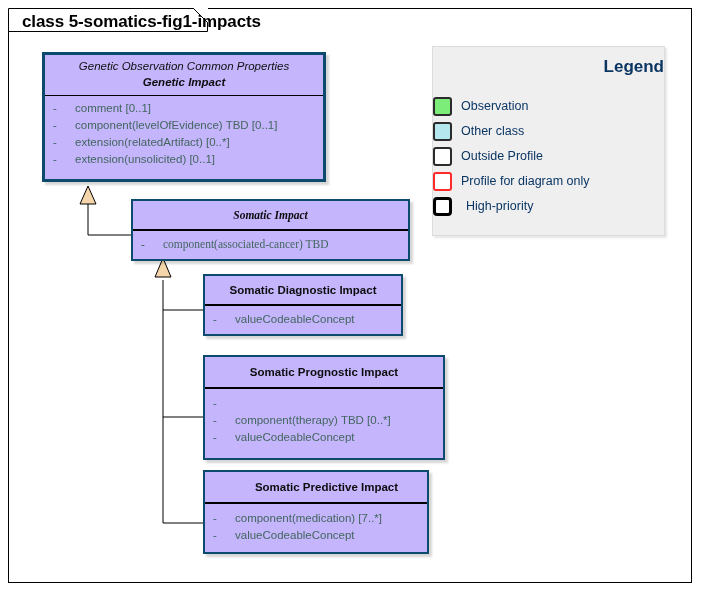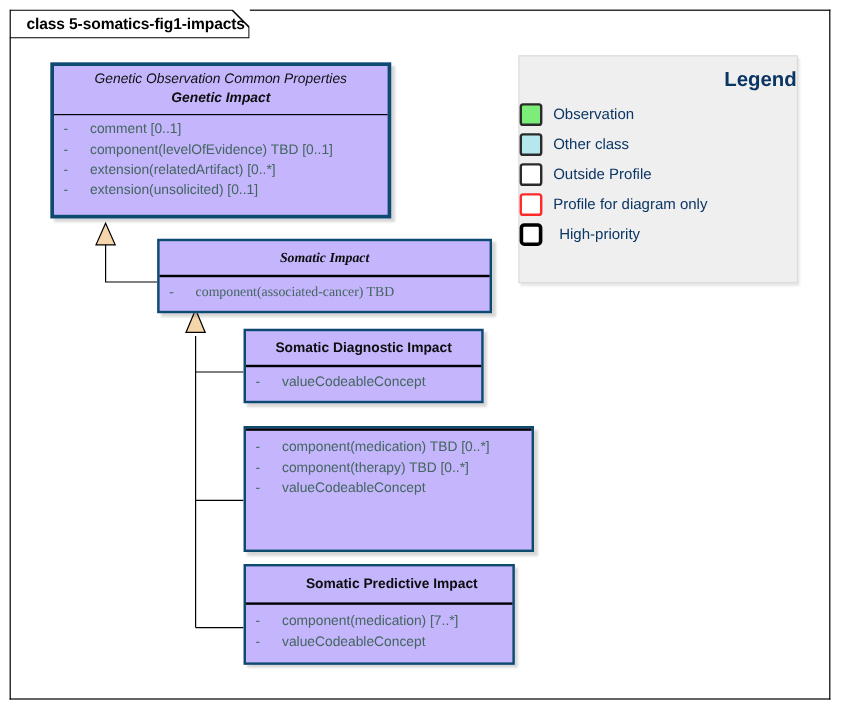--- a/index.html
+++ b/index.html
@@ -34,21 +34,21 @@
     width: 200px;
     height: 23px;
     box-sizing: border-box;
     background: #ffffff;
   }
   .frame-tab-svg { position: absolute; left: 0; top: 0; }
   .frame-tab-label {
     position: absolute;
     left: 14px;
     top: 4px;
-    font-size: 13px;
+    font-size: 17px;
     font-weight: bold;
     color: #000000;
     white-space: nowrap;
     letter-spacing: -0.1px;
   }
   .frame-top-right {
     position: absolute;
     left: 208px;
     top: 8px;
     width: 484px;
@@ -133,21 +133,21 @@
   }
   .legend-title {
     text-align: right;
     font-size: 17px;
     font-weight: bold;
     color: #0b3663;
     margin-top: 10px;
     line-height: 20px;
   }
   .legend-rows {
-    margin-top: 6px;
+    margin-top: 17px;
     padding-left: 0;
   }
   .legend-row {
     display: flex;
     align-items: center;
     height: 25px;
   }
   .legend-swatch {
     width: 19px;
     height: 19px;
@@ -251,25 +251,27 @@
     <div class="uml-divider thick"></div>
     <div class="uml-attrs" style="padding-top:5px;">
       <div class="uml-attr">
         <span class="vis">-</span>
         <span>valueCodeableConcept</span>
       </div>
     </div>
   </div>
 
   <div class="uml-class thick" style="left:203px; top:355px; width:242px; height:105px;">
+    <div class="uml-head" style="padding-top:7px; padding-bottom:7px;">
+      <div class="uml-name upright">Somatic Prognostic Impact</div>
+    </div>
     <div class="uml-divider thick"></div>
     <div class="uml-attrs" style="padding-top:6px;">
       <div class="uml-attr">
         <span class="vis">-</span>
-        <span>component(medication) TBD [0..*]</span>
       </div>
       <div class="uml-attr">
         <span class="vis">-</span>
         <span>component(therapy) TBD [0..*]</span>
       </div>
       <div class="uml-attr">
         <span class="vis">-</span>
         <span>valueCodeableConcept</span>
       </div>
     </div>

